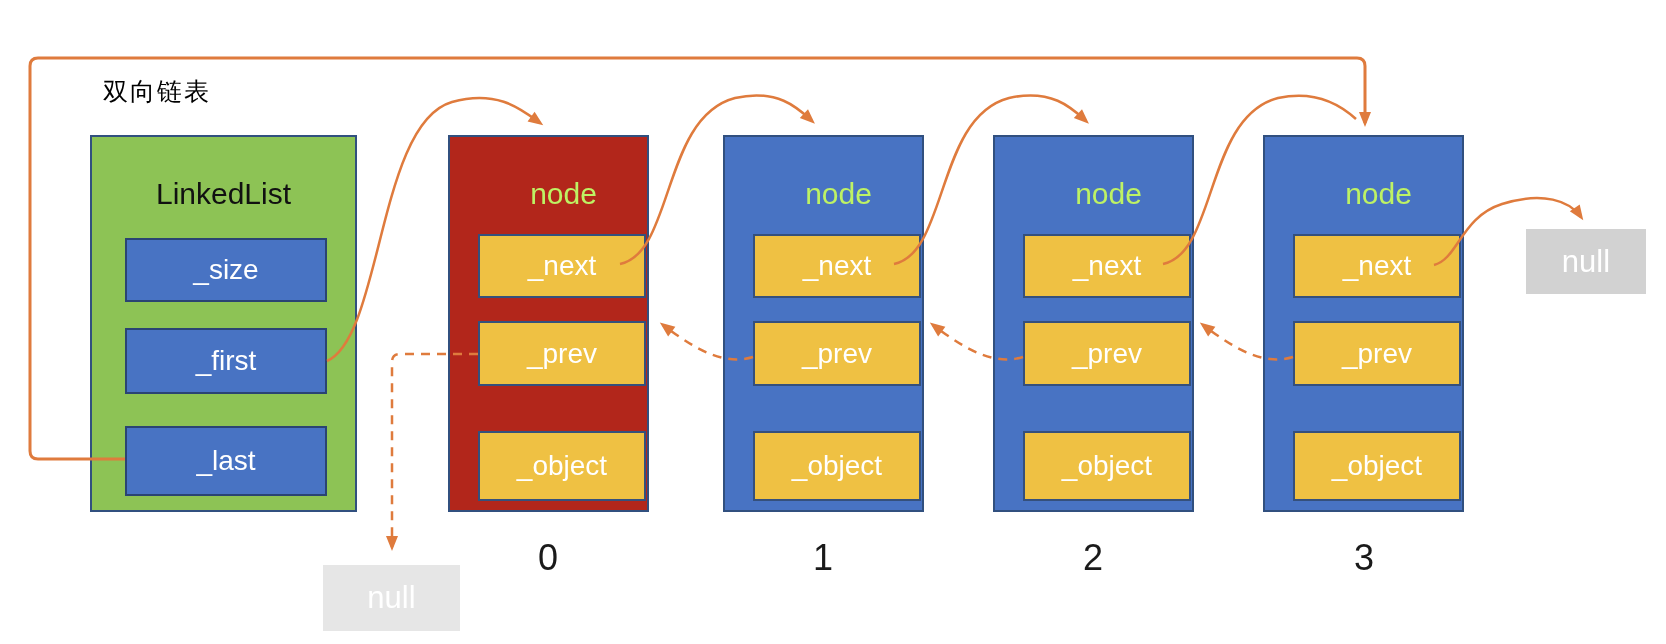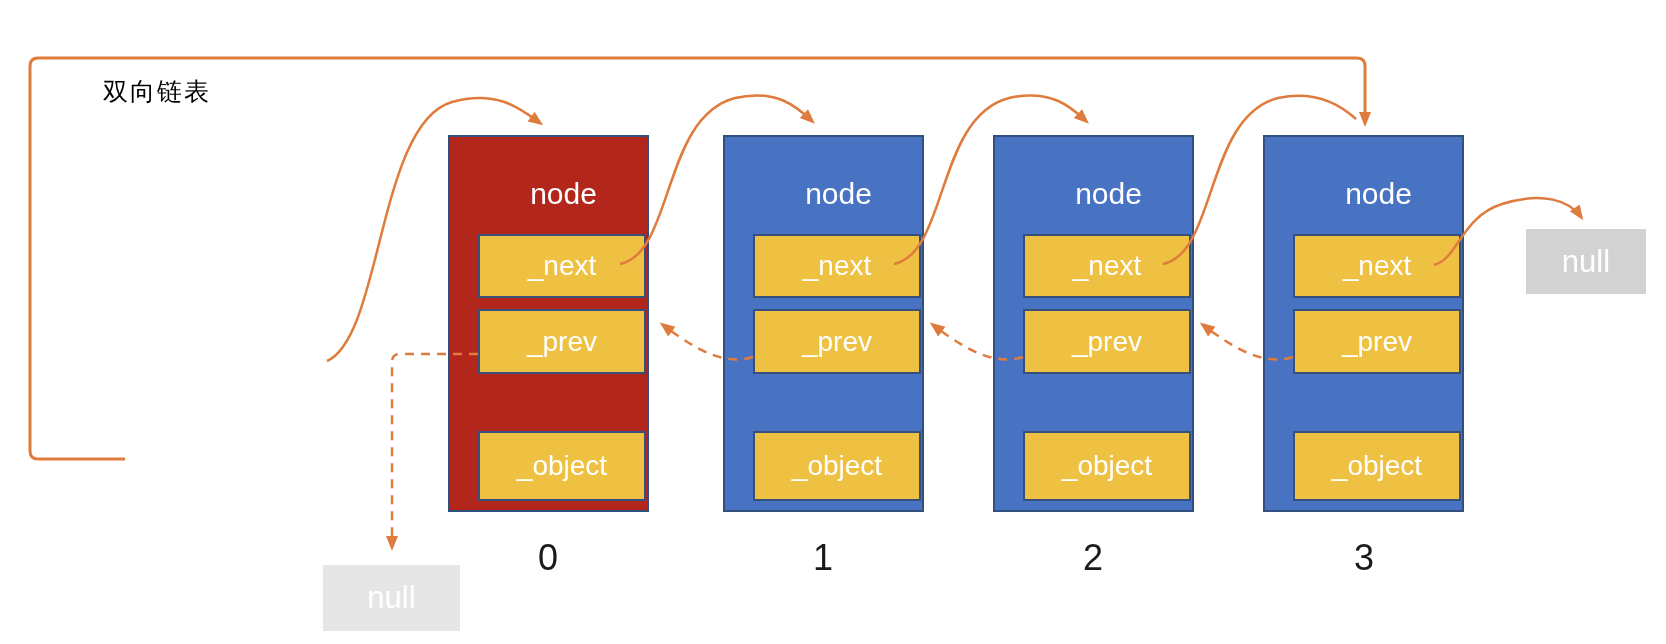--- a/index.html
+++ b/index.html
@@ -13,50 +13,56 @@
   .node{width:201px;}
   .node-blue{background:#4873C3;}
   .node-red{background:#B2261B;}
   .node0{left:448px;}
   .node1{left:723px;}
   .node2{left:993px;}
   .node3{left:1263px;}
 
   .box-title{position:absolute;left:0;right:0;top:40px;text-align:center;font-size:30px;}
   .title-dark{color:#111111;}
-  .title-light{color:#ffffff;padding-left:30px;}
+  .title-light{color:#bef264;padding-left:30px;}
 
   .cell{position:absolute;box-sizing:border-box;display:flex;align-items:center;justify-content:center;
         font-size:28px;color:#ffffff;}
   .cell-blue{left:33px;width:202px;background:#4873C3;border:2px solid #2A4473;}
   .cell-gold{left:28px;width:168px;background:#EFC143;border:2px solid #35507C;}
   .row-a{top:101px;height:64px;}
   .row-b{top:191px;height:66px;}
   .row-c{top:289px;height:70px;}
   .grow-a{top:97px;height:64px;}
-  .grow-b{top:172px;height:65px;}
+  .grow-b{top:184px;height:65px;}
   .grow-c{top:294px;height:70px;}
 
   .idx{position:absolute;top:506px;width:80px;text-align:center;font-size:36px;color:#1a1a1a;}
   .idx0{left:508px;} .idx1{left:783px;} .idx2{left:1053px;} .idx3{left:1324px;}
 
   .nullbox{position:absolute;display:flex;align-items:center;justify-content:center;
            font-size:31px;color:#ffffff;}
   .null-bottom{left:323px;top:534px;width:137px;height:66px;background:#E6E6E6;}
   .null-right{left:1526px;top:198px;width:120px;height:65px;background:#D2D2D2;}
 
   svg.arrows{position:absolute;left:0;top:0;z-index:5;pointer-events:none;}
 </style>
 </head>
 <body>
 
 <div class="canvas">
 
   <div class="caption">双向链表</div>
 
+  <div class="bigbox linkedlist">
+    <div class="box-title title-dark">LinkedList</div>
+    <div class="cell cell-blue row-a">_size</div>
+    <div class="cell cell-blue row-b">_first</div>
+    <div class="cell cell-blue row-c">_last</div>
+  </div>
 
   <div class="bigbox node node-red node0">
     <div class="box-title title-light">node</div>
     <div class="cell cell-gold grow-a">_next</div>
     <div class="cell cell-gold grow-b">_prev</div>
     <div class="cell cell-gold grow-c">_object</div>
   </div>
 
   <div class="bigbox node node-blue node1">
     <div class="box-title title-light">node</div>

